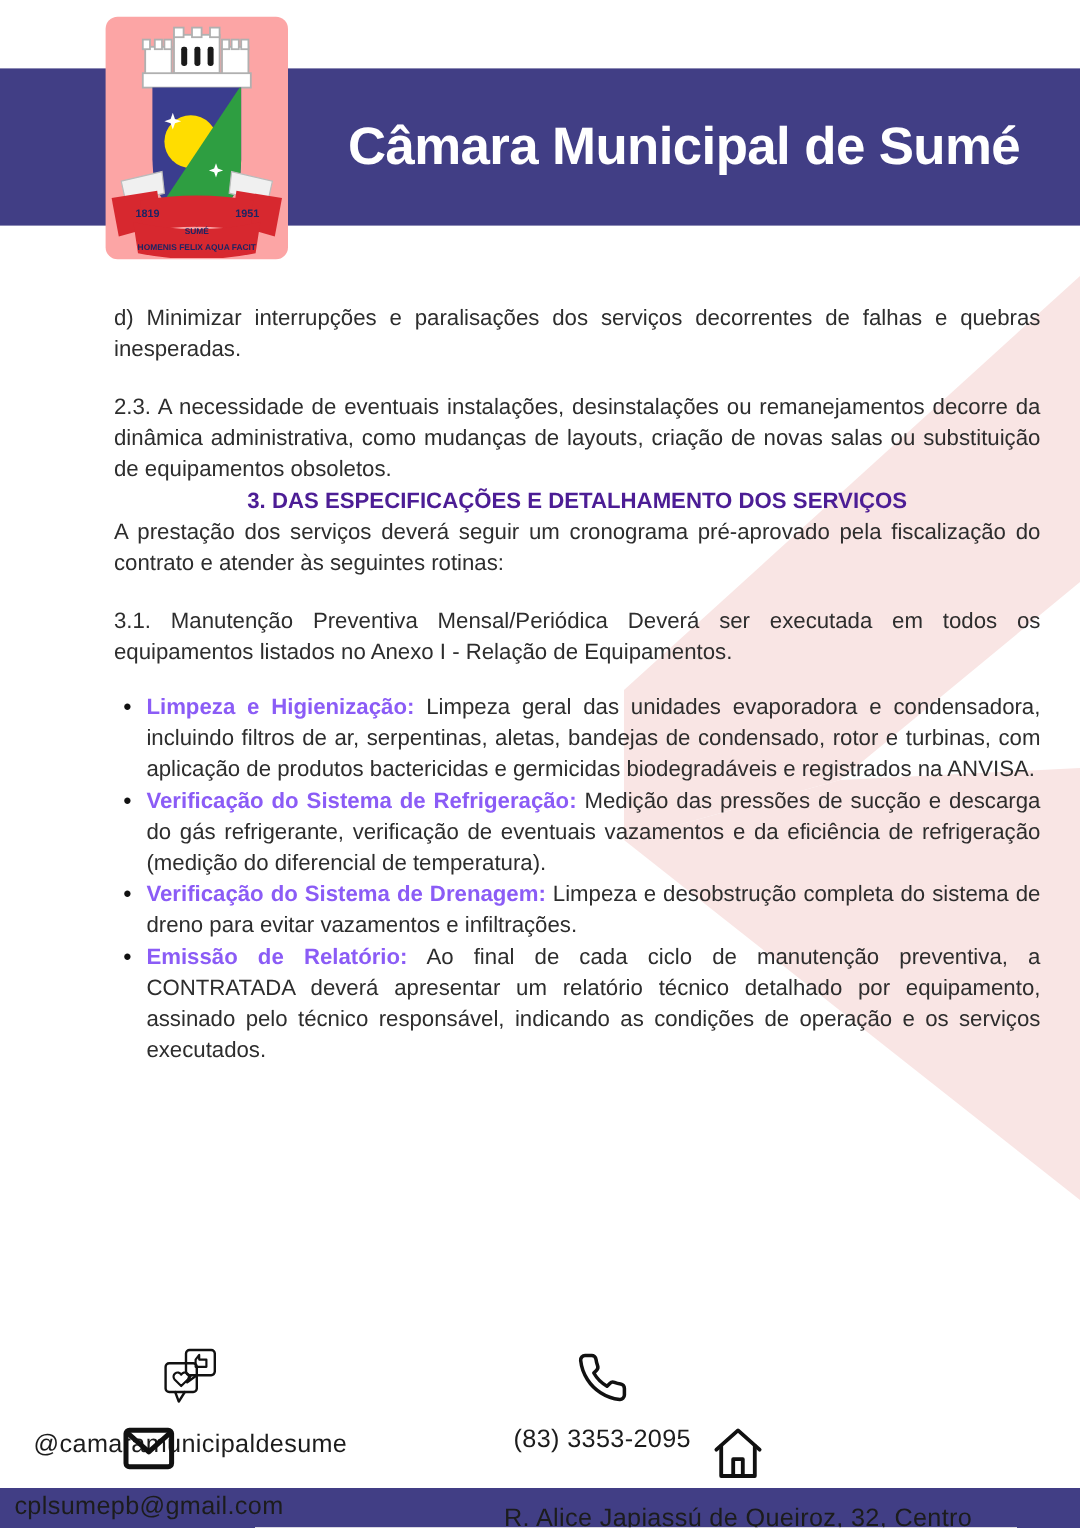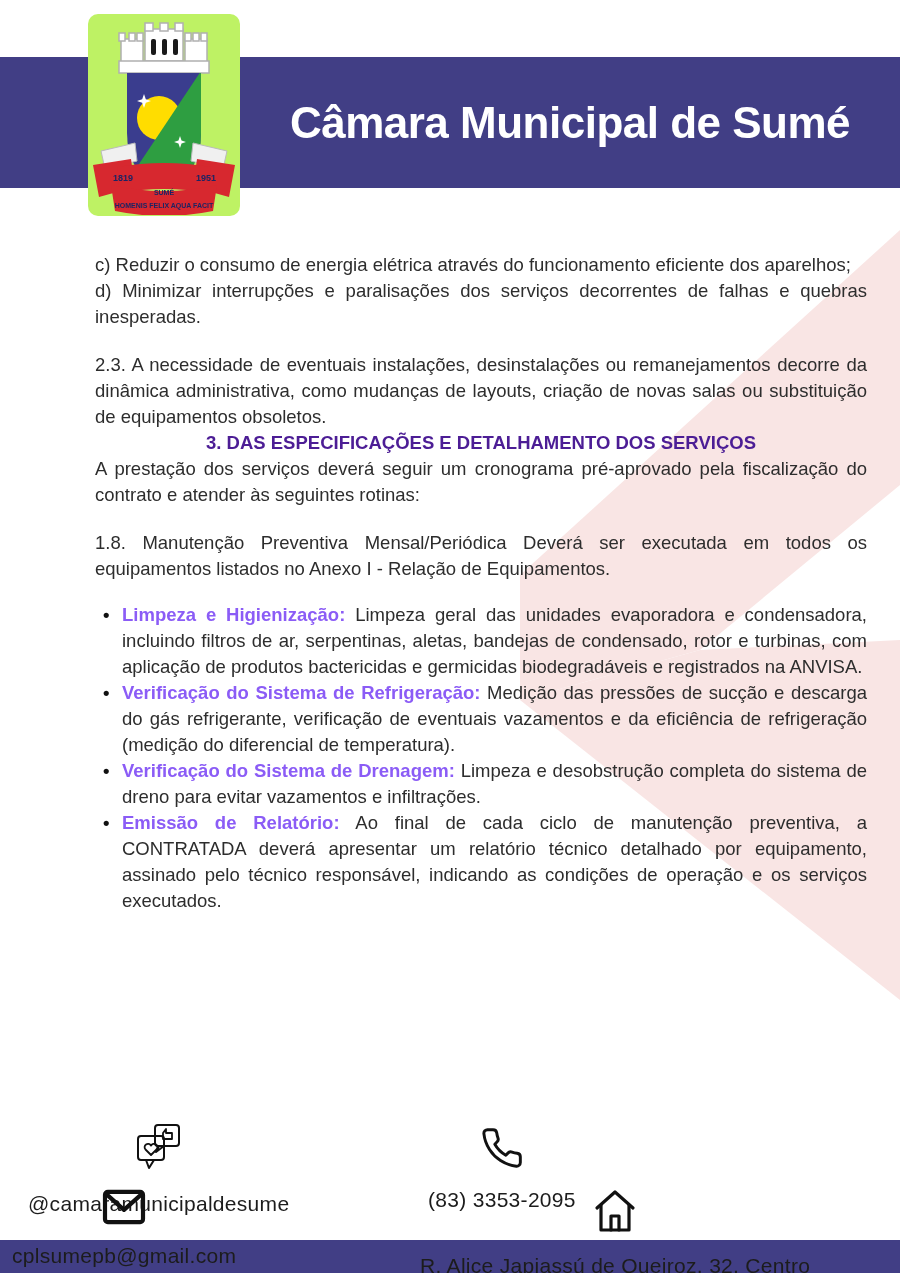--- a/index.html
+++ b/index.html
@@ -8,21 +8,21 @@
     background:#ffffff;overflow:hidden;
     font-family:"Liberation Sans",sans-serif;color:#2d2d2d;
   }
   
   .deco{position:absolute;top:0;left:0;z-index:0;}
   
   .band{position:absolute;left:0;top:57px;width:900px;height:131px;background:#413E85;z-index:2;}
   .band-bottom{position:absolute;left:0;top:1240px;width:900px;height:33px;background:#413E85;z-index:2;}
   .logo-panel{
     position:absolute;left:88px;top:14px;width:152px;height:202px;
-    background:#bef264;border-radius:10px;z-index:3;
+    background:#fca5a5;border-radius:10px;z-index:3;
     display:flex;align-items:center;justify-content:center;
   }
   .title-wrap{
     position:absolute;left:240px;top:57px;width:660px;height:131px;z-index:3;
     display:flex;align-items:center;justify-content:center;
   }
   .title{
     color:#ffffff;font-size:44px;font-weight:700;letter-spacing:-0.5px;white-space:nowrap;
   }
   
@@ -108,28 +108,27 @@
       <text x="75" y="180" font-size="7" font-weight="700" fill="#1d2463" text-anchor="middle">SUMÉ</text>
       <text x="75" y="193" font-size="7" font-weight="700" fill="#1d2463" text-anchor="middle">HOMENIS FELIX AQUA FACIT</text>
     </svg>
   </div>
 
   <div class="title-wrap">
     <div class="title">Câmara Municipal de Sumé</div>
   </div>
 
   <div class="doc">
-    <p>c) Reduzir o consumo de energia elétrica através do funcionamento eficiente dos aparelhos;</p>
     <p>d) Minimizar interrupções e paralisações dos serviços decorrentes de falhas e quebras inesperadas.</p>
     <p class="mt">2.3. A necessidade de eventuais instalações, desinstalações ou remanejamentos decorre da dinâmica administrativa, como mudanças de layouts, criação de novas salas ou substituição de equipamentos obsoletos.</p>
 
     <p class="sec-head">3. DAS ESPECIFICAÇÕES E DETALHAMENTO DOS SERVIÇOS</p>
 
     <p>A prestação dos serviços deverá seguir um cronograma pré-aprovado pela fiscalização do contrato e atender às seguintes rotinas:</p>
-    <p class="mt">1.8. Manutenção Preventiva Mensal/Periódica Deverá ser executada em todos os equipamentos listados no Anexo I - Relação de Equipamentos.</p>
+    <p class="mt">3.1. Manutenção Preventiva Mensal/Periódica Deverá ser executada em todos os equipamentos listados no Anexo I - Relação de Equipamentos.</p>
 
     <ul class="svc">
       <li><b>Limpeza e Higienização:</b> <span>Limpeza geral das unidades evaporadora e condensadora, incluindo filtros de ar, serpentinas, aletas, bandejas de condensado, rotor e turbinas, com aplicação de produtos bactericidas e germicidas biodegradáveis e registrados na ANVISA.</span></li>
       <li><b>Verificação do Sistema de Refrigeração:</b> <span>Medição das pressões de sucção e descarga do gás refrigerante, verificação de eventuais vazamentos e da eficiência de refrigeração (medição do diferencial de temperatura).</span></li>
       <li><b>Verificação do Sistema de Drenagem:</b> <span>Limpeza e desobstrução completa do sistema de dreno para evitar vazamentos e infiltrações.</span></li>
       <li><b>Emissão de Relatório:</b> <span>Ao final de cada ciclo de manutenção preventiva, a CONTRATADA deverá apresentar um relatório técnico detalhado por equipamento, assinado pelo técnico responsável, indicando as condições de operação e os serviços executados.</span></li>
     </ul>
   </div>
 
   <div class="footer-item" style="left:28px;top:1122px;">

